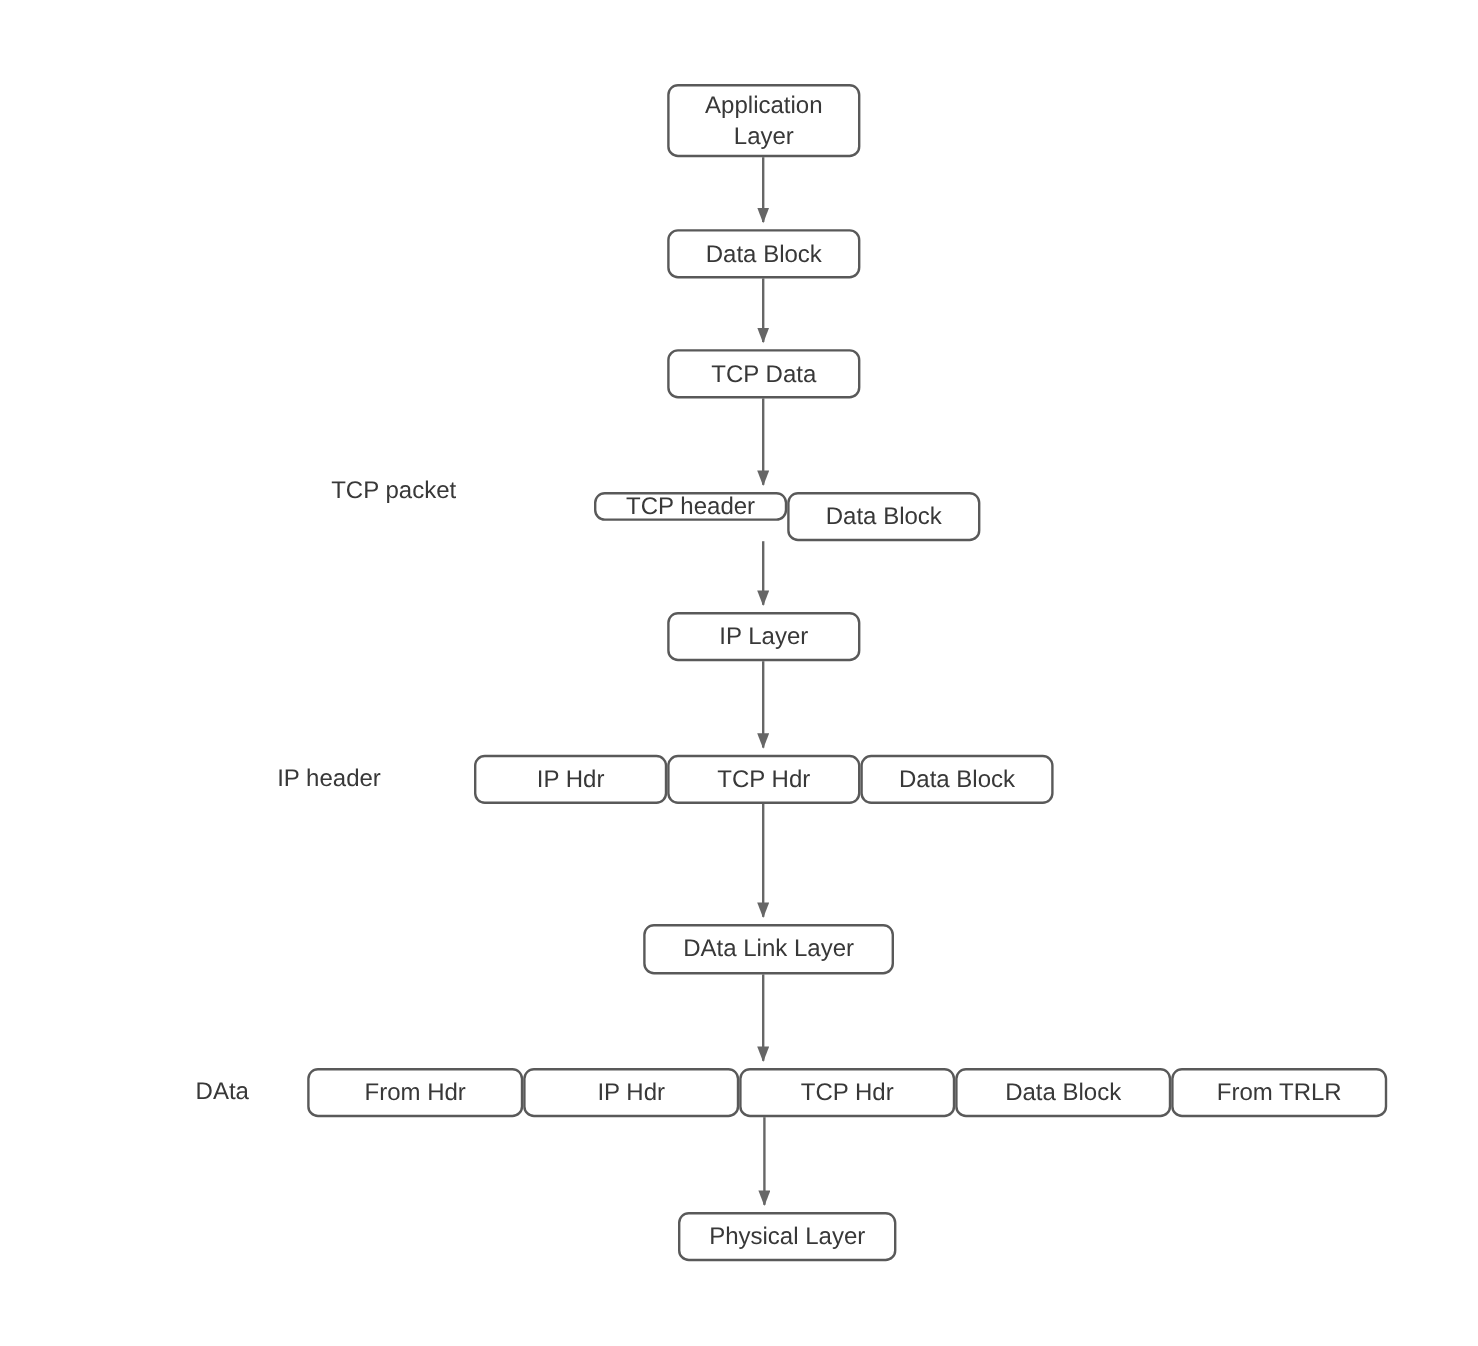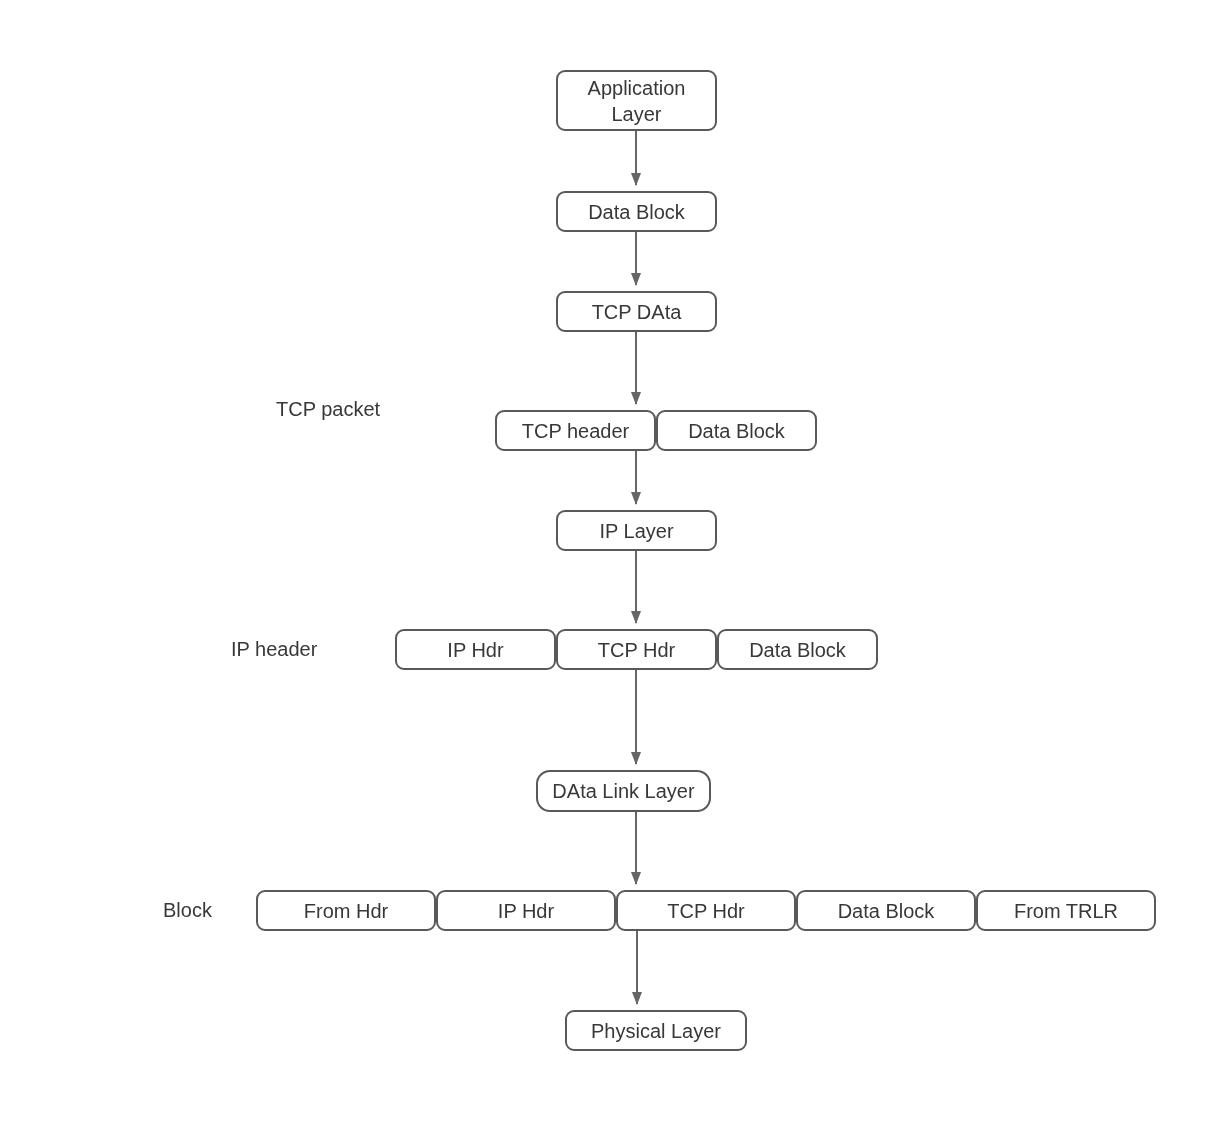--- a/index.html
+++ b/index.html
@@ -67,36 +67,36 @@
     <line x1="636" y1="551" x2="636" y2="623" stroke="var(--arrow)" stroke-width="2" marker-end="url(#arrowhead)"></line>
     <line x1="636" y1="670" x2="636" y2="764" stroke="var(--arrow)" stroke-width="2" marker-end="url(#arrowhead)"></line>
     <line x1="636" y1="812" x2="636" y2="884" stroke="var(--arrow)" stroke-width="2" marker-end="url(#arrowhead)"></line>
     <line x1="637" y1="931" x2="637" y2="1004" stroke="var(--arrow)" stroke-width="2" marker-end="url(#arrowhead)"></line>
   </svg>
 
   <div class="node two-line" style="left:556px; top:70px;  width:161px; height:61px;">Application Layer</div>
 
   <div class="node" style="left:556px; top:191px; width:161px; height:41px;">Data Block</div>
 
-  <div class="node" style="left:556px; top:291px; width:161px; height:41px;">TCP DAta</div>
+  <div class="node" style="left:556px; top:291px; width:161px; height:41px;">TCP Data</div>
 
   <div class="row-label" style="left:276px; top:389px;">TCP packet</div>
-  <div class="node" style="left:495px; top:410px; width:161px; height:41px;">TCP header</div>
+  <div class="node" style="left:495px; top:410px; width:161px; height:24px;">TCP header</div>
   <div class="node" style="left:656px; top:410px; width:161px; height:41px;">Data Block</div>
 
   <div class="node" style="left:556px; top:510px; width:161px; height:41px;text-align:center;">IP Layer</div>
 
   <div class="row-label" style="left:231px; top:629px;">IP header</div>
   <div class="node" style="left:395px; top:629px; width:161px; height:41px;">IP Hdr</div>
   <div class="node" style="left:556px; top:629px; width:161px; height:41px;">TCP Hdr</div>
   <div class="node" style="left:717px; top:629px; width:161px; height:41px;">Data Block</div>
 
-  <div class="node" style="left:536px; top:770px; width:175px; height:42px;border-radius:14px;">DAta Link Layer</div>
+  <div class="node" style="left:536px; top:770px; width:209px; height:42px;">DAta Link Layer</div>
 
-  <div class="row-label" style="left:163px; top:890px;">Block</div>
+  <div class="row-label" style="left:163px; top:890px;">DAta</div>
   <div class="node" style="left:256px; top:890px; width:180px; height:41px;text-align:center;">From Hdr</div>
   <div class="node" style="left:436px; top:890px; width:180px; height:41px;">IP Hdr</div>
   <div class="node" style="left:616px; top:890px; width:180px; height:41px;">TCP Hdr</div>
   <div class="node" style="left:796px; top:890px; width:180px; height:41px;">Data Block</div>
   <div class="node" style="left:565px; top:1010px; width:182px; height:41px;">Physical Layer</div>
 
   <div class="node" style="left:976px; top:890px; width:180px; height:41px;">From TRLR</div>
 
 </div>
 

